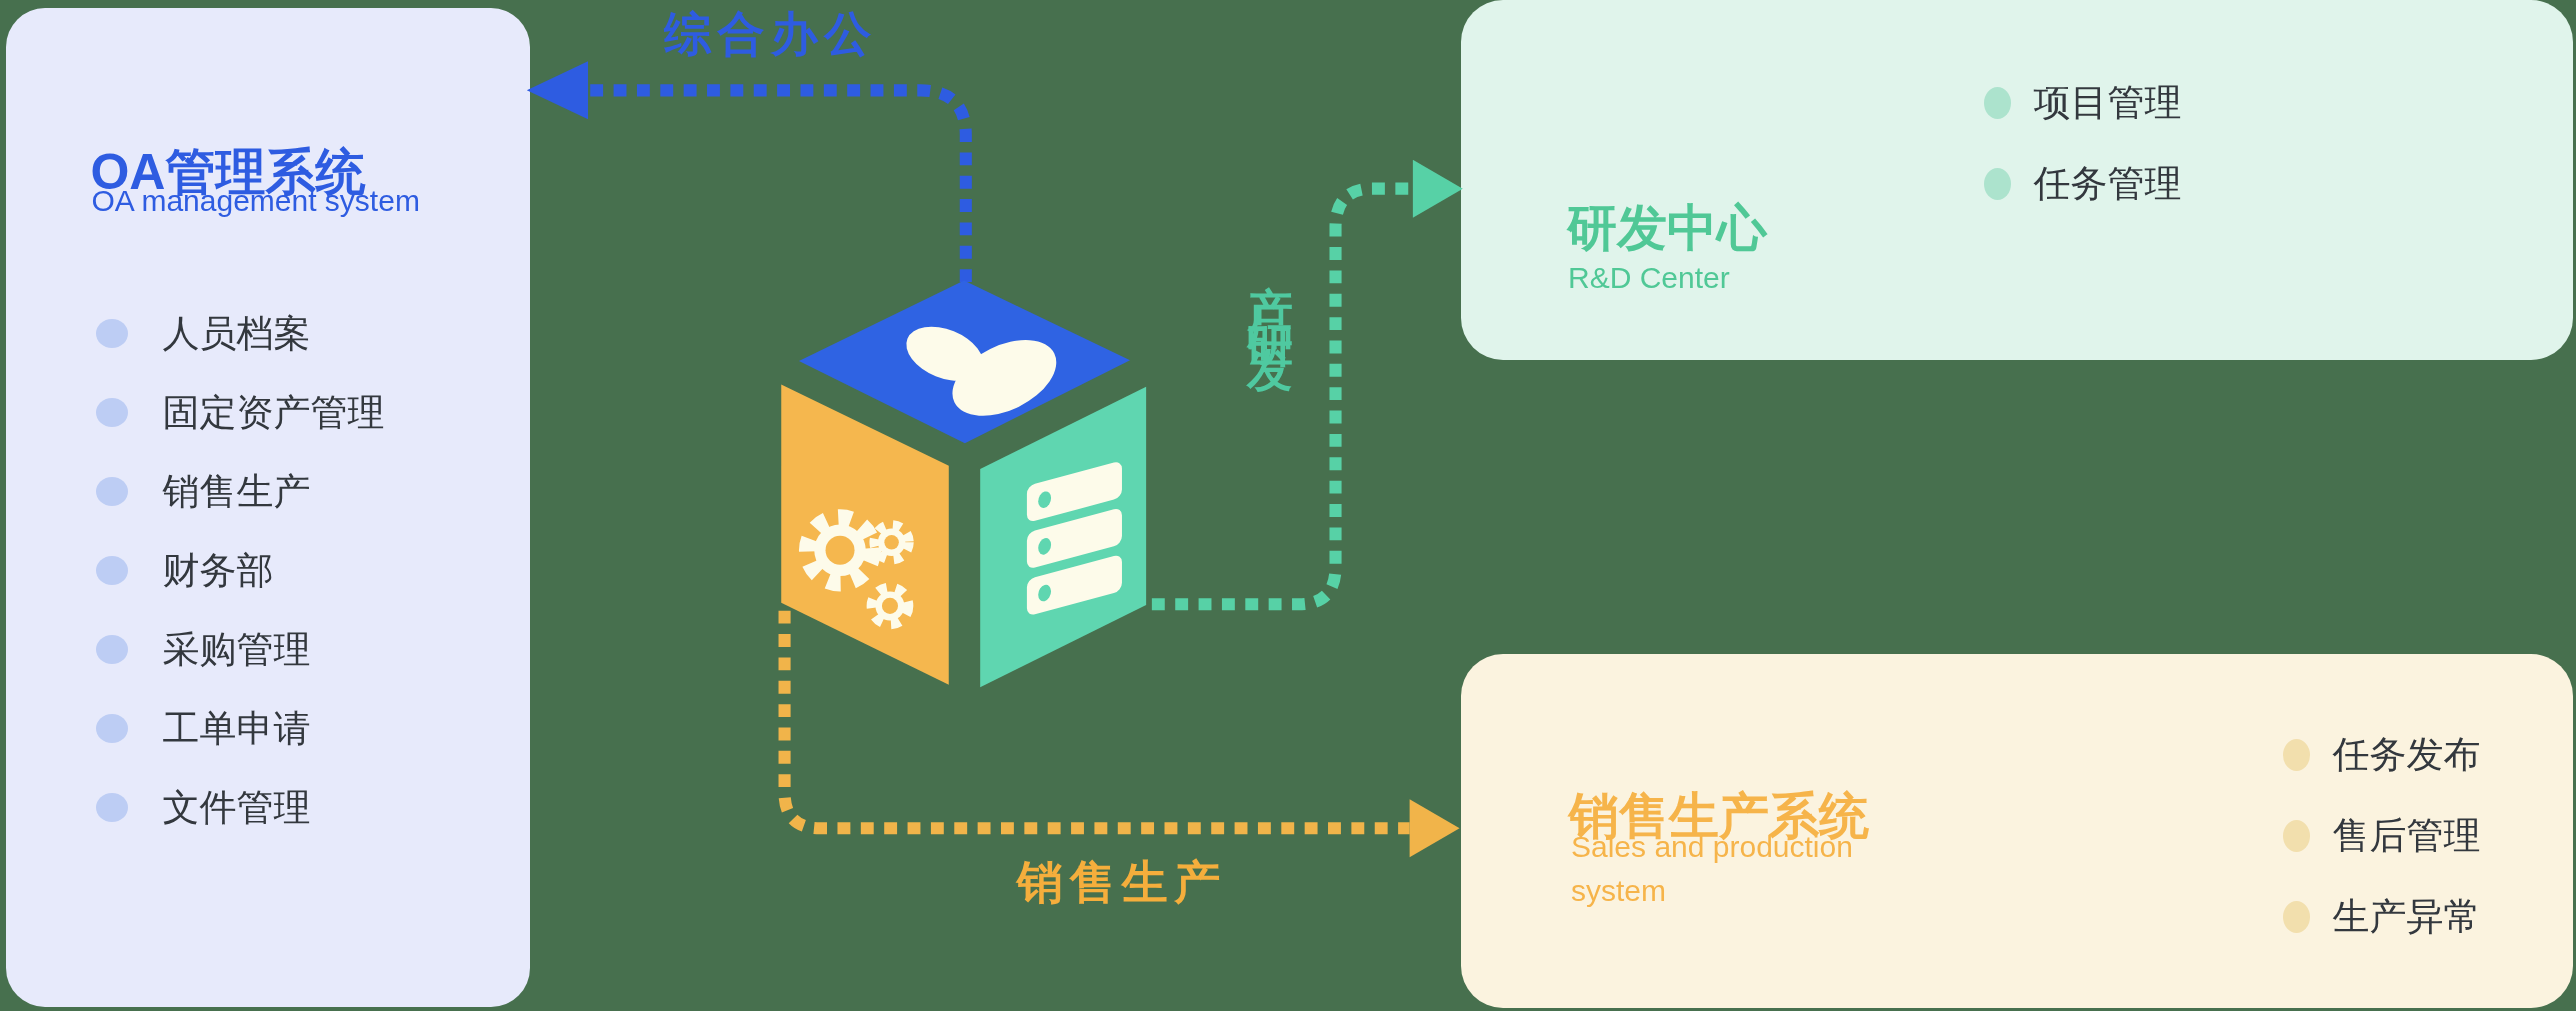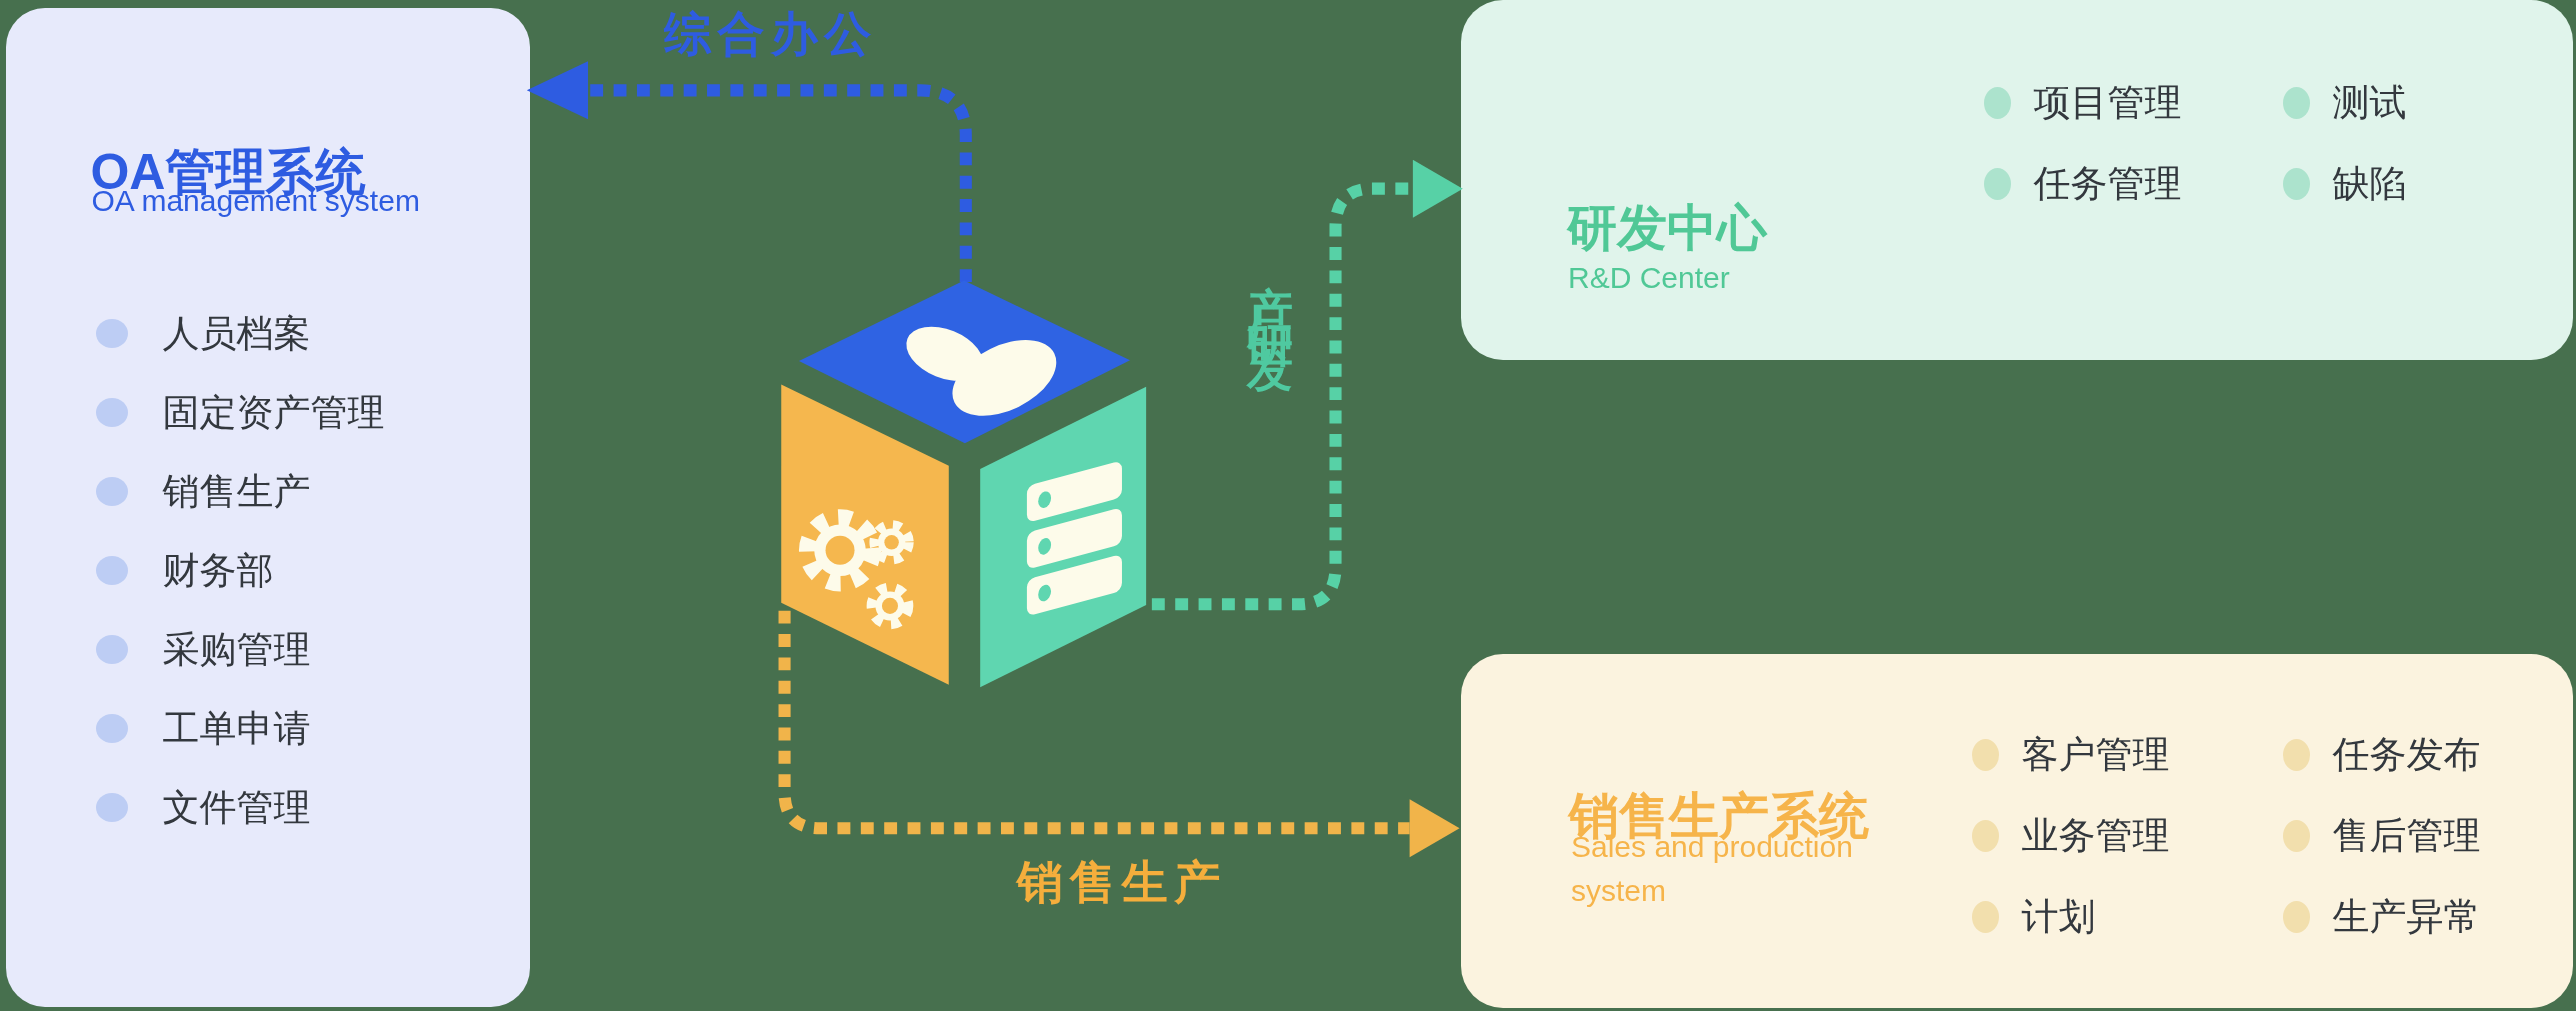--- a/index.html
+++ b/index.html
@@ -106,57 +106,28 @@
           <span class="dot"></span>
           <span class="item-label">项目管理</span>
         </li>
 
 
         <li>
           <span class="dot"></span>
           <span class="item-label">任务管理</span>
         </li>
       </ul>
-    <ul class="items rd-col2">
-
-        <li>
-          <span class="dot"></span>
-          <span class="item-label">测试</span>
-        </li>
-
-        <li>
-          <span class="dot"></span>
-          <span class="item-label">缺陷</span>
-        </li>
-      </ul>
   </section>
 
   <section class="panel panel-sales">
     <h1 class="title sales-title">销售生产系统</h1>
     <div class="subtitle sales-subtitle">
       <span>Sales and production</span><br>
       <span>system</span>
     </div>
-    <ul class="items sales-col1">
-
-        <li>
-          <span class="dot"></span>
-          <span class="item-label">客户管理</span>
-        </li>
-
-        <li>
-          <span class="dot"></span>
-          <span class="item-label">业务管理</span>
-        </li>
-
-        <li>
-          <span class="dot"></span>
-          <span class="item-label">计划</span>
-        </li>
-      </ul>
     <ul class="items sales-col2">
 
         <li>
           <span class="dot"></span>
           <span class="item-label">任务发布</span>
         </li>
 
         <li>
           <span class="dot"></span>
           <span class="item-label">售后管理</span>

